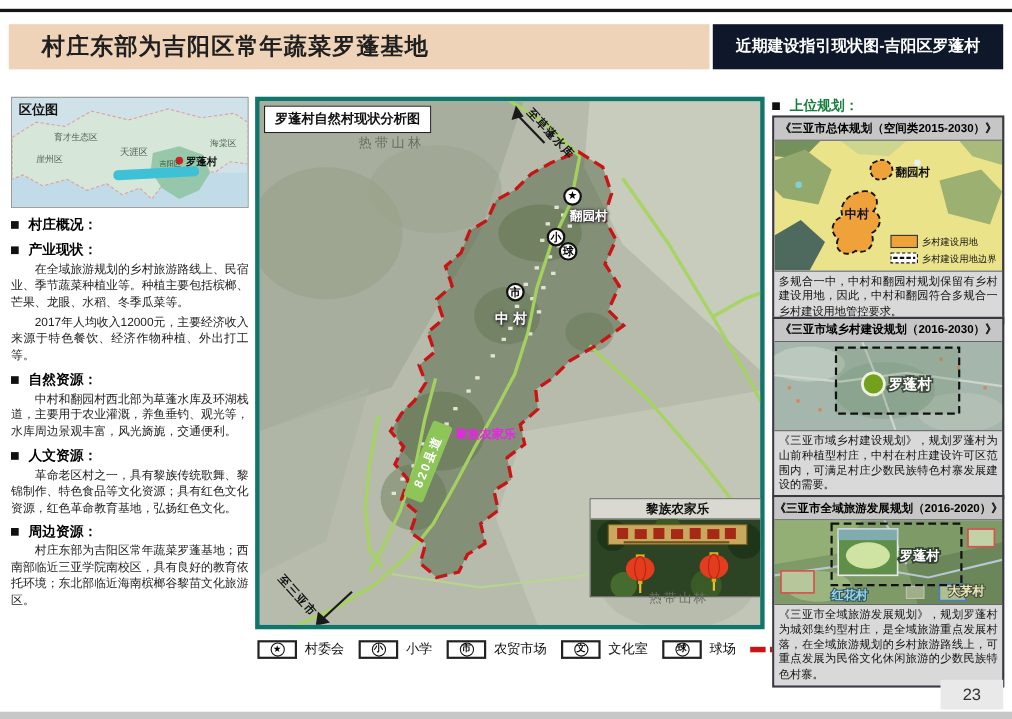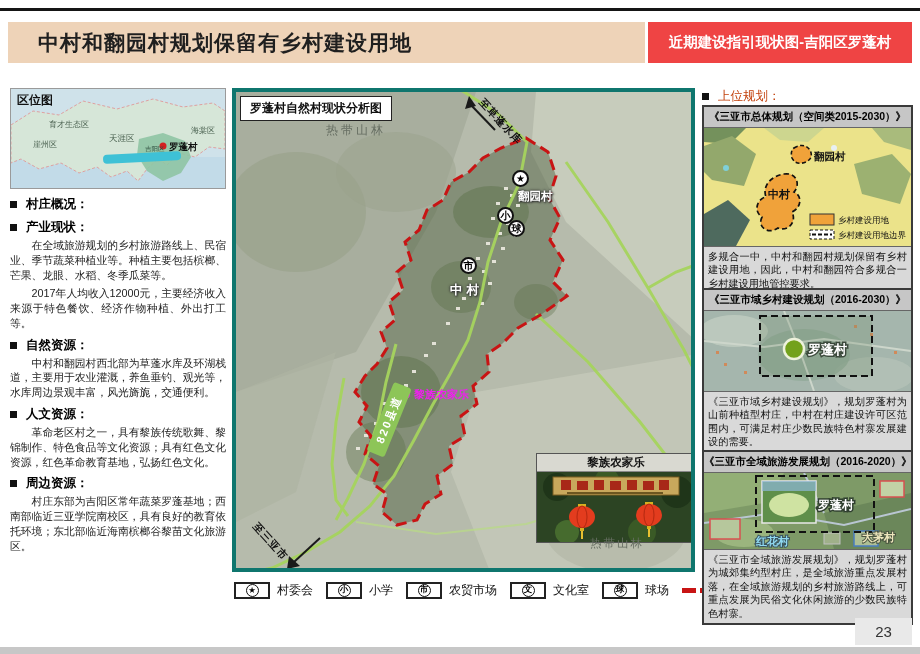--- a/index.html
+++ b/index.html
@@ -2,21 +2,21 @@
 <html><head>
 <meta charset="utf-8">
 <style>
   html,body{margin:0;padding:0;background:#fff;}
   .page{position:relative;width:920px;height:654px;background:#ffffff;overflow:hidden;
         font-family:"Liberation Sans","DejaVu Sans",sans-serif;}
   .topline{position:absolute;left:0;top:8px;width:920px;height:3px;background:#151515;}
   .hdr-left{position:absolute;left:8px;top:22px;width:637px;height:41px;background:#eed3b8;
             color:#1f1f1f;font-size:21px;font-weight:bold;line-height:41px;padding-left:30px;
             box-sizing:border-box;letter-spacing:1px;white-space:nowrap;}
-  .hdr-right{position:absolute;left:648px;top:22px;width:264px;height:41px;background:#ef4444;
+  .hdr-right{position:absolute;left:648px;top:22px;width:264px;height:41px;background:#0f172a;
              color:#fff;font-size:14.5px;font-weight:bold;line-height:41px;text-align:center;white-space:nowrap;}
   
   .left-col{position:absolute;left:10px;top:88px;width:216px;}
   .loc-map{position:relative;width:216px;height:101px;border:1px solid #9a9a9a;box-sizing:border-box;background:#cfe2ea;}
   .loc-label{position:absolute;left:6px;top:3px;font-size:12px;font-weight:bold;color:#111;}
   .sections{margin-top:7px;}
   .sec-head{display:flex;align-items:center;margin:6px 0 2px;}
   .bullet{width:7px;height:7px;background:#111;margin-right:9px;flex:none;}
   .sec-head .t{font-size:12.5px;font-weight:bold;color:#000;}
   .sec p{margin:1px 0 4px;font-size:10.8px;line-height:1.37;color:#222;text-indent:2em;text-align:justify;}
@@ -56,21 +56,21 @@
   .rcap{background:#d9d9d9;color:#111;font-size:10.2px;line-height:1.32;padding:3px 4px;border-top:1px solid #666;text-align:justify;}
   .pagenum{position:absolute;left:855px;top:618px;width:57px;height:27px;background:#e9e9e9;color:#333;
            font-size:15px;display:flex;align-items:center;justify-content:center;}
   .bottom-strip{position:absolute;left:0;top:647px;width:920px;height:7px;background:#c7c7c7;}
 </style>
 </head>
 <body>
 
 <div class="page">
   <div class="topline"></div>
-  <div class="hdr-left">中村和翻园村规划保留有乡村建设用地</div>
+  <div class="hdr-left">村庄东部为吉阳区常年蔬菜罗蓬基地</div>
   <div class="hdr-right">近期建设指引现状图-吉阳区罗蓬村</div>
 
   <div class="left-col">
     <div class="loc-map">
       <svg width="214" height="99" viewBox="0 0 214 99">
         <rect width="214" height="99" fill="#cfe2ea"></rect>
         <rect y="68" width="214" height="31" fill="#c2dbe8"></rect>
         <path d="M0,36 L22,22 48,26 72,12 106,20 142,10 172,18 202,14 214,22 L214,60 198,58 184,68 168,64 156,76 147,70 136,80 127,92 116,82 100,88 86,78 68,84 50,74 28,80 10,70 0,74 Z" fill="#d6e6d8" stroke="#dfa0a0" stroke-width="1" stroke-dasharray="3 2"></path>
         <path d="M128,50 L152,44 174,52 180,68 170,84 152,92 136,82 126,66 Z" fill="#8fc4a4" opacity="0.9"></path>
         <rect x="92" y="64" width="78" height="9" rx="4" fill="#3ec1d6" transform="rotate(-3 131 68)"></rect>
@@ -285,21 +285,21 @@
           <i></i>
           <i></i>
         </span>
       <span>自然村范围</span>
     </div>
   </div>
 
   <div class="right-col">
     <div class="r-head">
       <span class="bullet"></span>
-      <span class="t" style="font-size:12.5px;font-weight:normal;color:#c2410c;text-align:right;">上位规划：</span>
+      <span class="t" style="font-size:12.5px;font-weight:bold;color:#15803d;text-align:right;">上位规划：</span>
     </div>
 
     <div class="rbox" style="top:17px;">
       <div class="rtitle">《三亚市总体规划（空间类2015-2030）》</div>
       <svg width="207" height="118" viewBox="0 0 207 118" style="display:block;">
         <rect width="207" height="118" fill="#ebe38a"></rect>
         <polygon points="0,0 42,0 26,16 0,14" fill="#74915c"></polygon>
         <polygon points="0,18 28,8 52,26 40,58 8,52 0,44" fill="#93a86c"></polygon>
         <polygon points="0,86 24,72 46,92 32,118 0,118" fill="#4e6a5e"></polygon>
         <polygon points="150,36 188,26 207,46 196,76 158,66" fill="#9cb171"></polygon>

